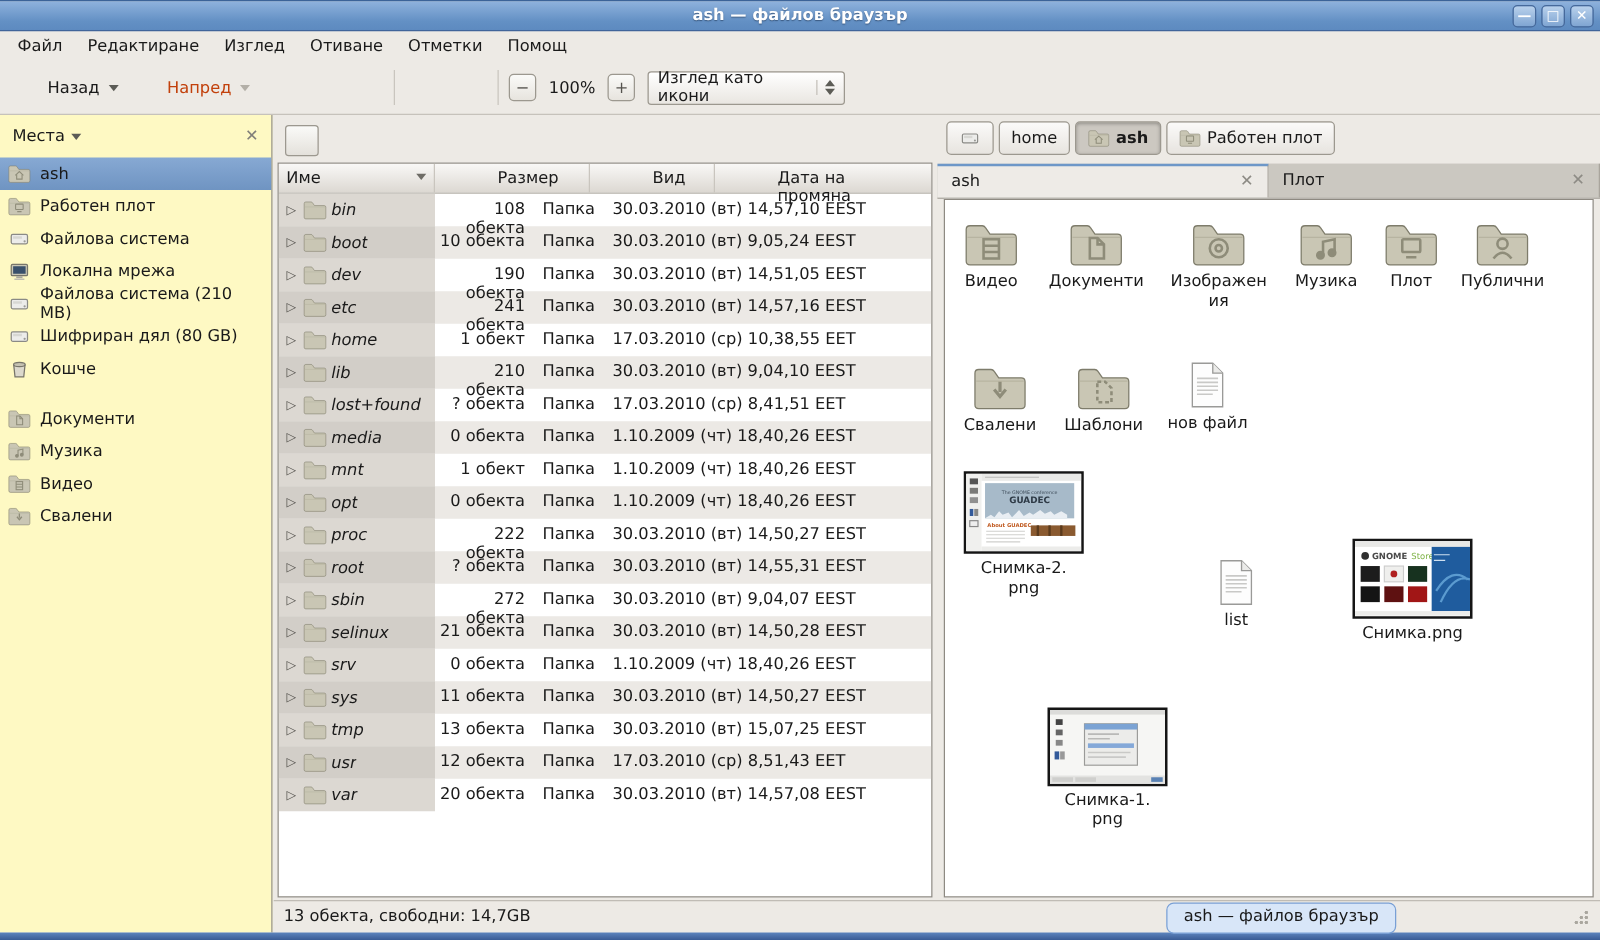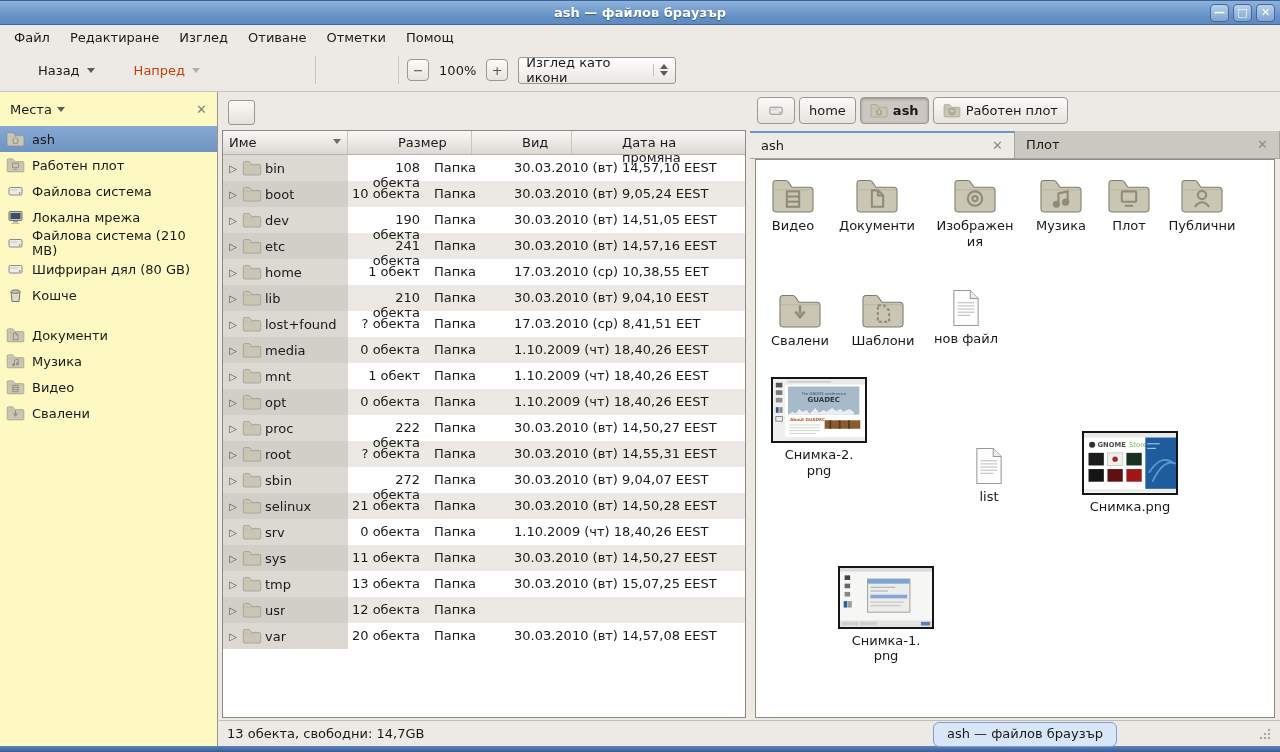--- a/index.html
+++ b/index.html
@@ -75,25 +75,25 @@
   .hcell.c-size { width:80px; }
   .hcell.c-type { width:56px; }
   .hcell.c-date { flex:1; border-right:none; }
   .sort-ind { margin-left:auto; width:0; height:0; border-left:4px solid transparent;
     border-right:4px solid transparent; border-top:5px solid #6e6c66; margin-top:4px; }
   .row { display:flex; height:26px; align-items:stretch; }
   .row .cname { width:125px; display:flex; align-items:center; gap:3px; padding:0 2px 0 4px; background:#dcd8d2; }
   .row:nth-child(even) .cname { background:#d2cec8; }
   .row .csize { width:80px; text-align:right; padding:5px 8px 0 0; }
   .row .ctype { width:56px; padding:5px 0 0 6px; }
-  .row .cdate { flex:1; padding:5px 0 0 6px;margin-left:24px; }
+  .row .cdate { flex:1; padding:5px 0 0 6px; }
   .row:nth-child(even) { background:#ece9e5; }
   .expander { width:12px; color:#55534e; font-size:10px; flex:none; text-align:center; }
   .row .icon.folder-sm { width:20px; height:16px; flex:none; }
-  .row .fname { overflow:hidden; white-space:nowrap; }
+  .row .fname { overflow:hidden; white-space:nowrap;font-style:italic; }
 
   
   .statusbar { position:absolute; left:219px; right:0; bottom:6px; height:26px; background:#edeae5;
     border-top:1px solid #c0bcb5; display:flex; align-items:center; padding:0 8px; }
   .grip { margin-left:auto; width:14px; height:14px; background:
     radial-gradient(circle at 3px 11px,#aaa79f 1.2px,transparent 1.6px),
     radial-gradient(circle at 7px 7px,#aaa79f 1.2px,transparent 1.6px),
     radial-gradient(circle at 11px 3px,#aaa79f 1.2px,transparent 1.6px),
     radial-gradient(circle at 7px 11px,#aaa79f 1.2px,transparent 1.6px),
     radial-gradient(circle at 11px 7px,#aaa79f 1.2px,transparent 1.6px),
@@ -612,20 +612,21 @@
               <span class="icon folder-sm">
                 <svg viewBox="0 0 44 36">
                   <path d="M2.5 9 V31 q0 3 3 3 H38.5 q3 0 3-3 V13 q0-3-3-3 H21 L17.5 5 q-1-1.5-2.5-1.5 H5.5 q-3 0-3 3 Z" fill="#c9c6b4" stroke="#7e7c6b"></path>
                   <path d="M3.5 12.5 H40.5" stroke="#b7b4a1" fill="none"></path>
                 </svg>
               </span>
               <span class="fname">usr</span>
             </div>
             <div class="csize">12 обекта</div>
             <div class="ctype">Папка</div>
+            <div class="cdate">17.03.2010 (ср)  8,51,43 EET</div>
           </div>
           <div class="row">
             <div class="cname">
               <span class="expander">▷</span>
               <span class="icon folder-sm">
                 <svg viewBox="0 0 44 36">
                   <path d="M2.5 9 V31 q0 3 3 3 H38.5 q3 0 3-3 V13 q0-3-3-3 H21 L17.5 5 q-1-1.5-2.5-1.5 H5.5 q-3 0-3 3 Z" fill="#c9c6b4" stroke="#7e7c6b"></path>
                   <path d="M3.5 12.5 H40.5" stroke="#b7b4a1" fill="none"></path>
                 </svg>
               </span>

